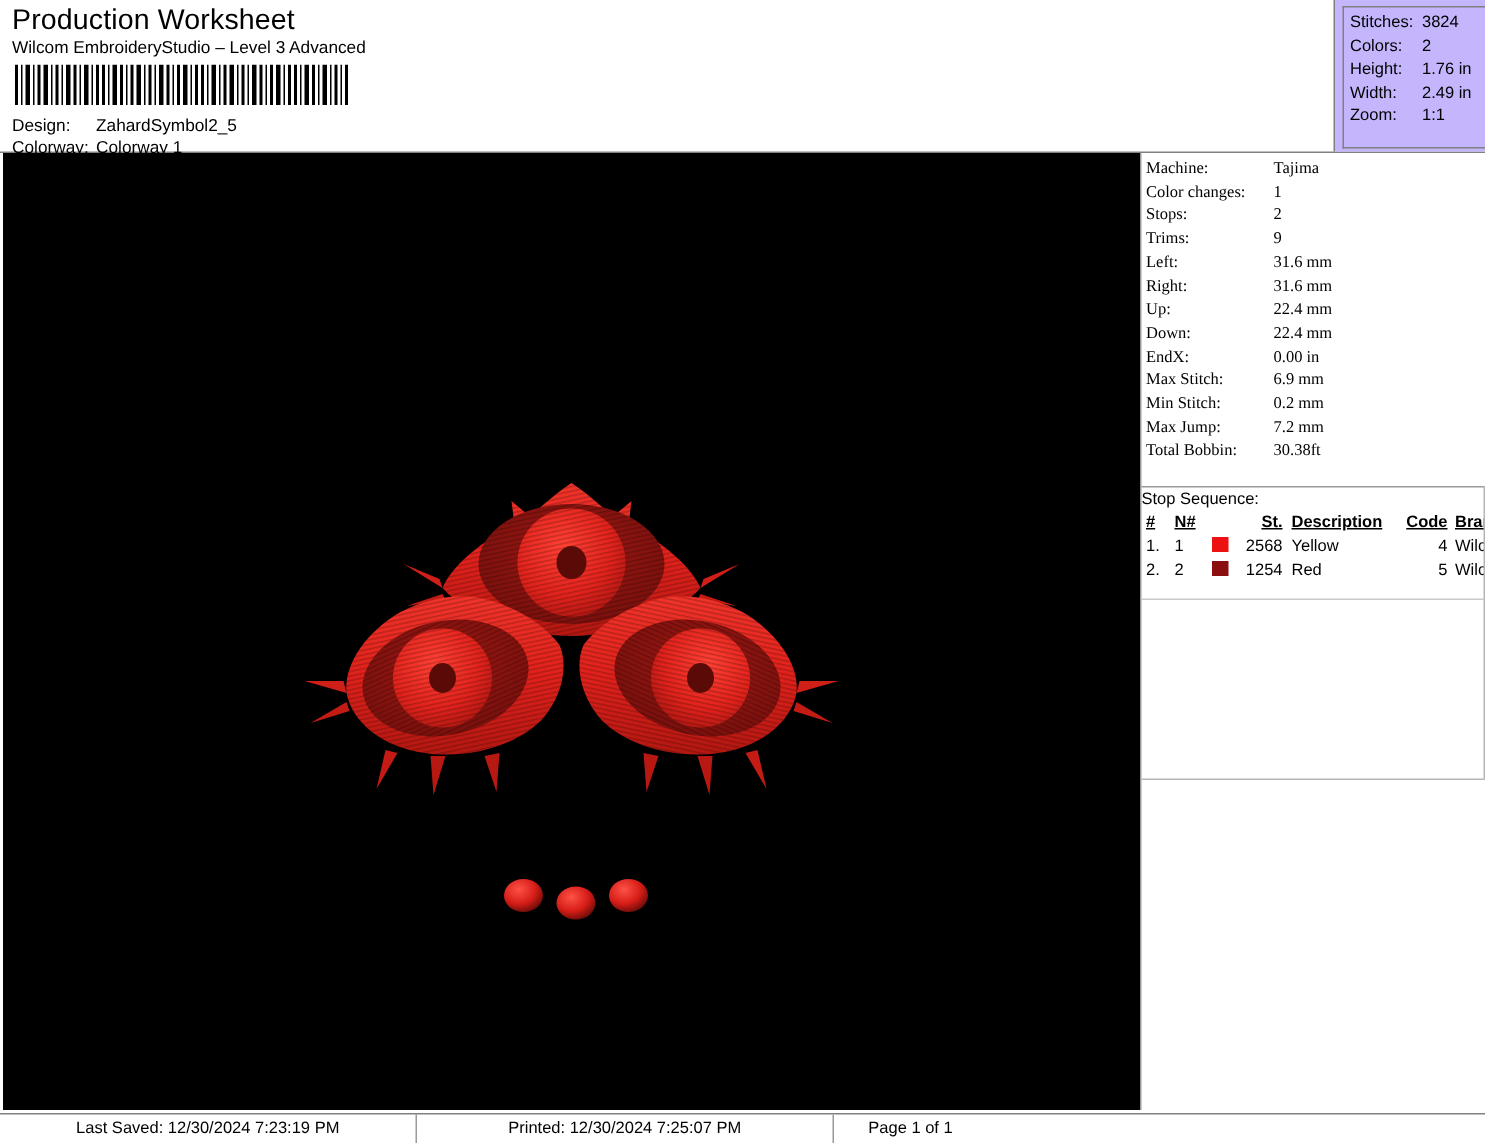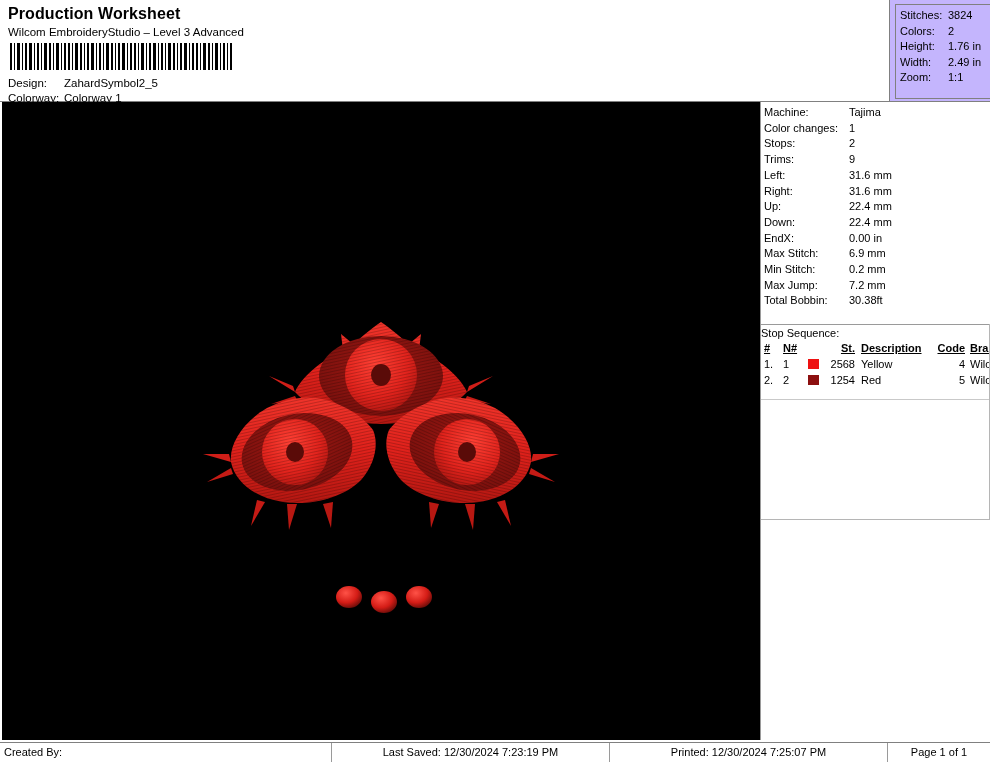--- a/index.html
+++ b/index.html
@@ -30,22 +30,22 @@
   #header-left {
     position: absolute;
     left: 0; top: 0;
     width: 890px;
     height: 101px;
     box-sizing: border-box;
     border-right: 1px solid #808080;
     padding: 4px 8px 0 8px;
   }
   #worksheet-title {
-    font-size: 16px;
-    font-weight: bold;
+    font-size: 19px;
+    font-weight: normal;
     letter-spacing: 0.1px;
     line-height: 20px;
     margin: 0 0 1px 0;
   }
   #app-name {
     font-size: 11.5px;
     line-height: 14px;
     margin-bottom: 3px;
   }
   #barcode {
@@ -121,20 +121,21 @@
     left: 760px;
     top: 102px;
     width: 230px;
     height: 638px;
     box-sizing: border-box;
     background: #ffffff;
     border-left: 1px solid #9a9a9a;
   }
   #machine-list {
     padding: 3px 16px 0 3px;
+    font-family: Liberation Serif, serif;
   }
   .info-row {
     font-size: 11px;
     line-height: 15.7px;
     white-space: nowrap;
   }
   .info-row .k {
     display: inline-block;
     width: 85px;
   }
@@ -512,17 +513,16 @@
       </tbody>
     </table>
   </div>
 
   <div id="stopseq-bottomline"></div>
   <div id="stopseq-sidelines"></div>
   <div id="stopseq-endline"></div>
 </div>
 
 <div id="footer">
-  <div class="foot-cell" id="foot-created">Created By:</div>
   <div class="foot-cell" id="foot-saved">Last Saved: 12/30/2024 7:23:19 PM</div>
   <div class="foot-cell" id="foot-printed">Printed: 12/30/2024 7:25:07 PM</div>
   <div class="foot-cell" id="foot-page">Page 1 of 1</div>
 </div>
 
 </body></html>

